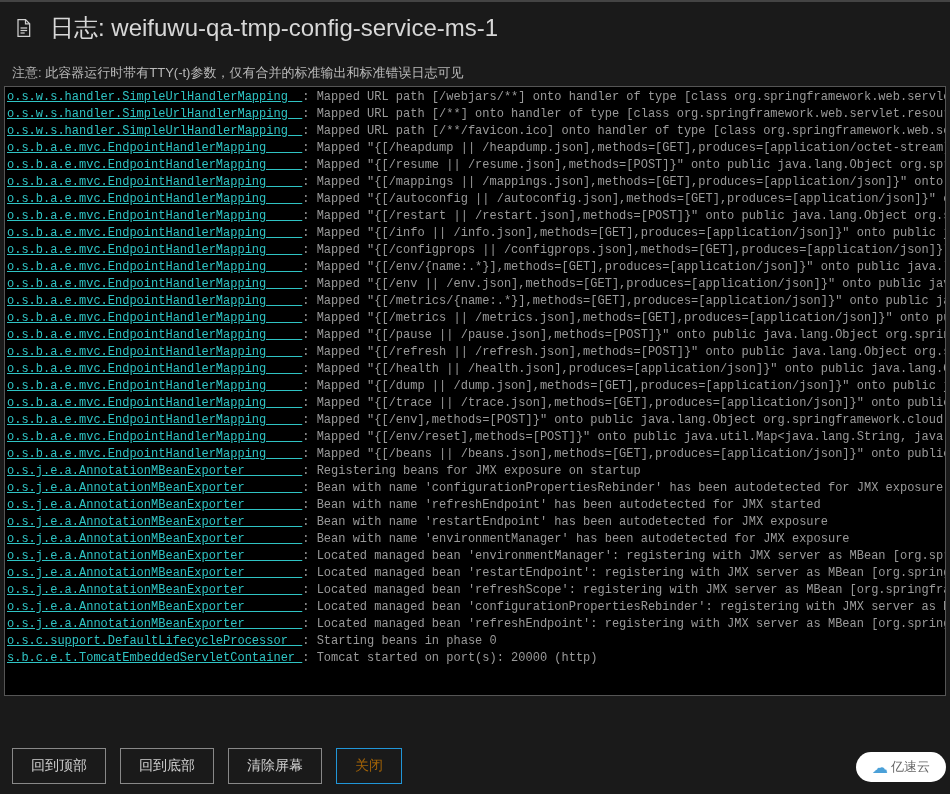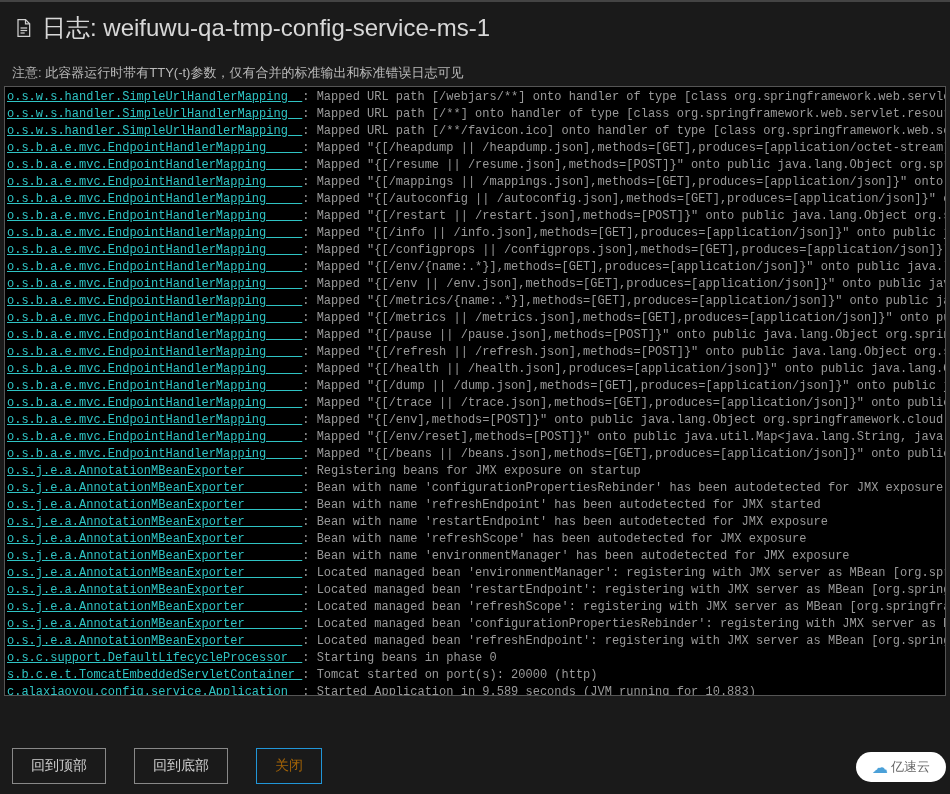--- a/index.html
+++ b/index.html
@@ -12,21 +12,21 @@
       overflow: hidden;
       position: relative;
     }
     .header {
       padding: 10px 12px 2px 12px;
       border-top: 2px solid #444;
     }
     .title-row {
       display: flex;
       align-items: center;
-      gap: 8px;
+      gap: 16px;
       color: #d0d0d0;
     }
     .doc-icon {
       width: 22px;
       height: 22px;
       display: inline-flex;
       align-items: center;
       justify-content: center;
     }
     .doc-icon svg { width: 20px; height: 20px; }
@@ -73,21 +73,21 @@
       align-items: center;
       background: #1a1a1a;
     }
     .status-text {
       font-size: 14px;
       color: #c8c8c8;
       flex: 1;
     }
     .btn-group {
       display: flex;
-      gap: 28px;
+      gap: 14px;
       margin-right: 100px;
     }
     .btn {
       border: 1px solid #888;
       background: transparent;
       color: #d0d0d0;
       font-size: 14px;
       padding: 8px 18px;
       cursor: pointer;
       font-family: inherit;
@@ -159,36 +159,35 @@
       <div class="log-line"><span class="lg-src">o.s.b.a.e.mvc.EndpointHandlerMapping     </span><span class="lg-msg">: Mapped "{[/health || /health.json],produces=[application/json]}" onto public java.lang.Object org.s</span></div>
       <div class="log-line"><span class="lg-src">o.s.b.a.e.mvc.EndpointHandlerMapping     </span><span class="lg-msg">: Mapped "{[/dump || /dump.json],methods=[GET],produces=[application/json]}" onto public java.lang.Ob</span></div>
       <div class="log-line"><span class="lg-src">o.s.b.a.e.mvc.EndpointHandlerMapping     </span><span class="lg-msg">: Mapped "{[/trace || /trace.json],methods=[GET],produces=[application/json]}" onto public java.lang.</span></div>
       <div class="log-line"><span class="lg-src">o.s.b.a.e.mvc.EndpointHandlerMapping     </span><span class="lg-msg">: Mapped "{[/env],methods=[POST]}" onto public java.lang.Object org.springframework.cloud.context.env</span></div>
       <div class="log-line"><span class="lg-src">o.s.b.a.e.mvc.EndpointHandlerMapping     </span><span class="lg-msg">: Mapped "{[/env/reset],methods=[POST]}" onto public java.util.Map&lt;java.lang.String, java.lang.Object</span></div>
       <div class="log-line"><span class="lg-src">o.s.b.a.e.mvc.EndpointHandlerMapping     </span><span class="lg-msg">: Mapped "{[/beans || /beans.json],methods=[GET],produces=[application/json]}" onto public java.lang.</span></div>
       <div class="log-line"><span class="lg-src">o.s.j.e.a.AnnotationMBeanExporter        </span><span class="lg-msg">: Registering beans for JMX exposure on startup</span></div>
       <div class="log-line"><span class="lg-src">o.s.j.e.a.AnnotationMBeanExporter        </span><span class="lg-msg">: Bean with name 'configurationPropertiesRebinder' has been autodetected for JMX exposure</span></div>
       <div class="log-line"><span class="lg-src">o.s.j.e.a.AnnotationMBeanExporter        </span><span class="lg-msg">: Bean with name 'refreshEndpoint' has been autodetected for JMX started</span></div>
       <div class="log-line"><span class="lg-src">o.s.j.e.a.AnnotationMBeanExporter        </span><span class="lg-msg">: Bean with name 'restartEndpoint' has been autodetected for JMX exposure</span></div>
-      <div class="log-line"><span class="lg-src">o.s.j.e.a.AnnotationMBeanExporter        </span><span class="lg-msg">: Bean with name 'refreshScope' has been autodetected for JMX exposure</span></div>
       <div class="log-line"><span class="lg-src">o.s.j.e.a.AnnotationMBeanExporter        </span><span class="lg-msg">: Bean with name 'environmentManager' has been autodetected for JMX exposure</span></div>
       <div class="log-line"><span class="lg-src">o.s.j.e.a.AnnotationMBeanExporter        </span><span class="lg-msg">: Located managed bean 'environmentManager': registering with JMX server as MBean [org.springframewor</span></div>
       <div class="log-line"><span class="lg-src">o.s.j.e.a.AnnotationMBeanExporter        </span><span class="lg-msg">: Located managed bean 'restartEndpoint': registering with JMX server as MBean [org.springframework.c</span></div>
       <div class="log-line"><span class="lg-src">o.s.j.e.a.AnnotationMBeanExporter        </span><span class="lg-msg">: Located managed bean 'refreshScope': registering with JMX server as MBean [org.springframework.clou</span></div>
       <div class="log-line"><span class="lg-src">o.s.j.e.a.AnnotationMBeanExporter        </span><span class="lg-msg">: Located managed bean 'configurationPropertiesRebinder': registering with JMX server as MBean [org.s</span></div>
       <div class="log-line"><span class="lg-src">o.s.j.e.a.AnnotationMBeanExporter        </span><span class="lg-msg">: Located managed bean 'refreshEndpoint': registering with JMX server as MBean [org.springframework.c</span></div>
       <div class="log-line"><span class="lg-src">o.s.c.support.DefaultLifecycleProcessor  </span><span class="lg-msg">: Starting beans in phase 0</span></div>
       <div class="log-line"><span class="lg-src">s.b.c.e.t.TomcatEmbeddedServletContainer </span><span class="lg-msg">: Tomcat started on port(s): 20000 (http)</span></div>
-      <div class="log-line"><span class="lg-src">c.alaxiaoyou.config.service.Application  </span><span class="lg-msg">: Started Application in 9.589 seconds (JVM running for 10.883)</span></div>
     </div>
 </div>
 
 <div class="footer">
   <div class="btn-group">
     <button class="btn">回到顶部</button>
     <button class="btn">回到底部</button>
+    <button class="btn">清除屏幕</button>
     <button class="btn primary">关闭</button>
   </div>
   <div class="logo-badge">
     <span class="cloud">☁</span>
     <span>亿速云</span>
   </div>
 </div>
 
 </body></html>

